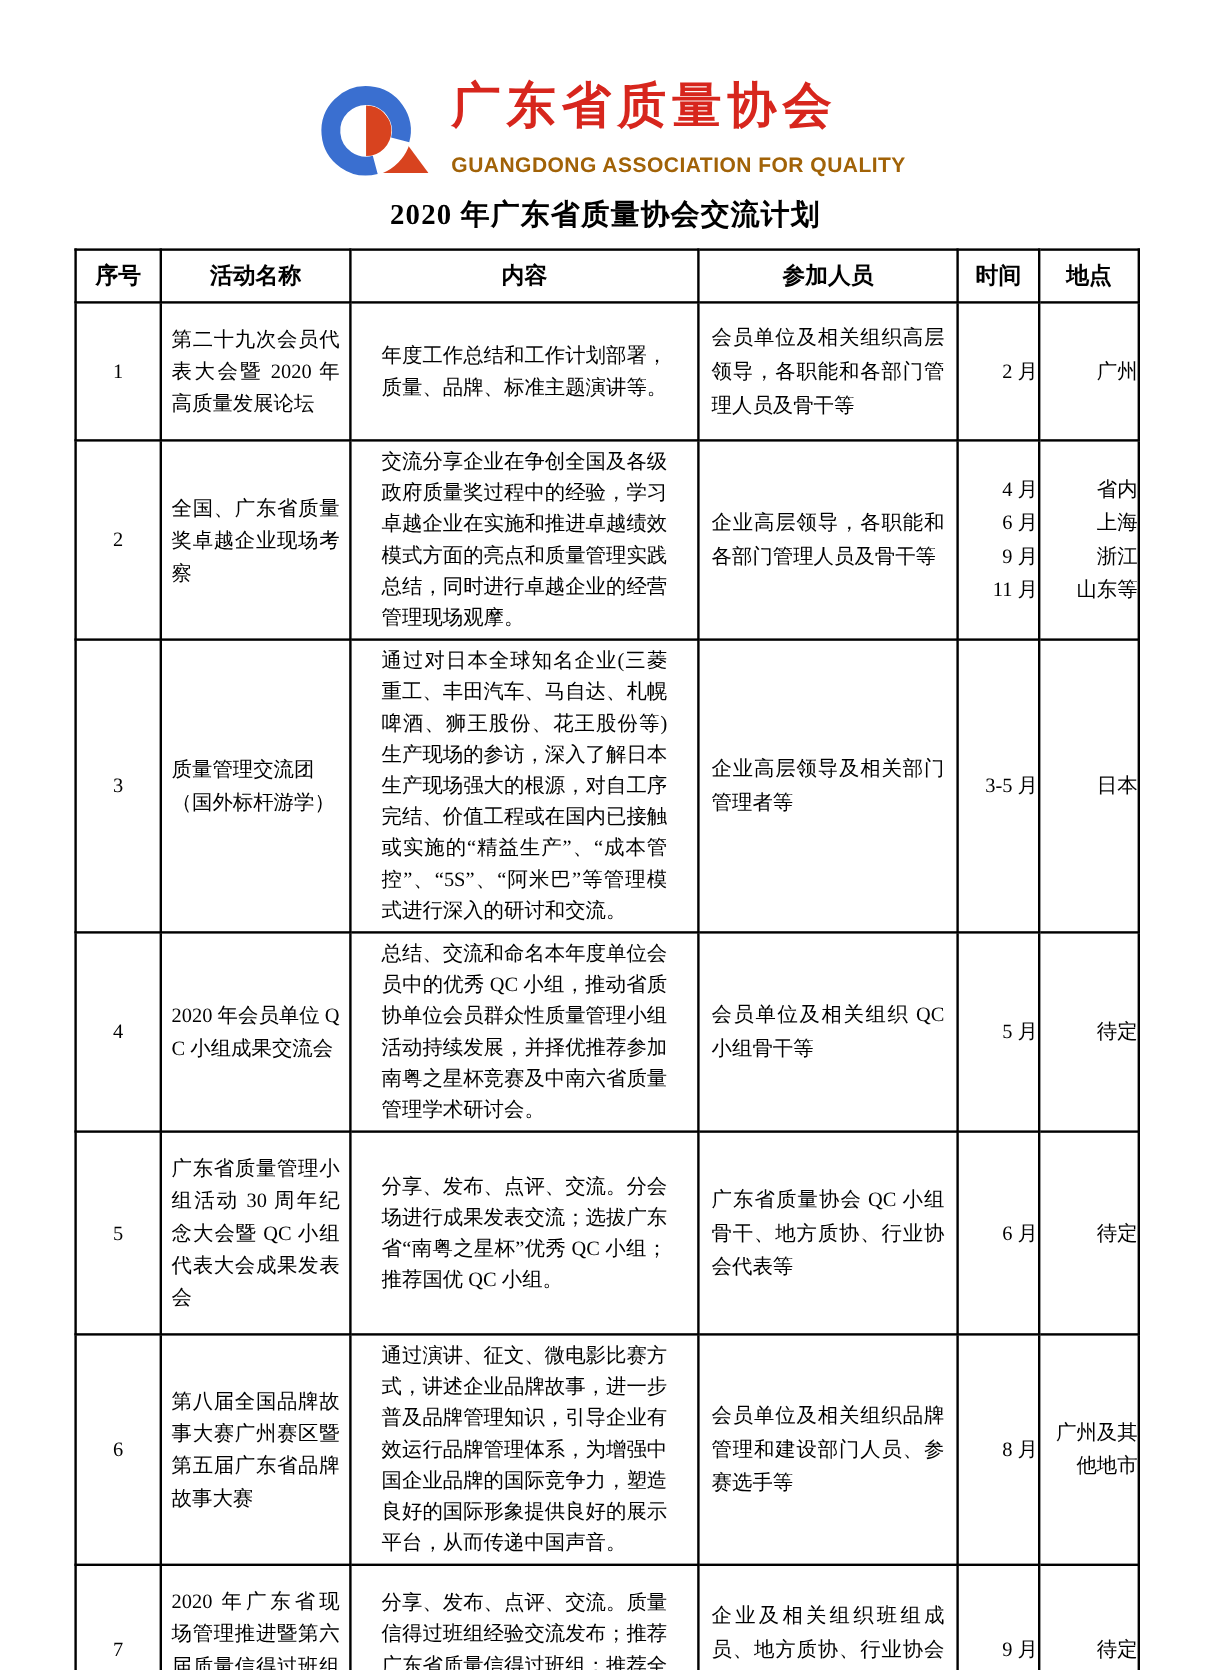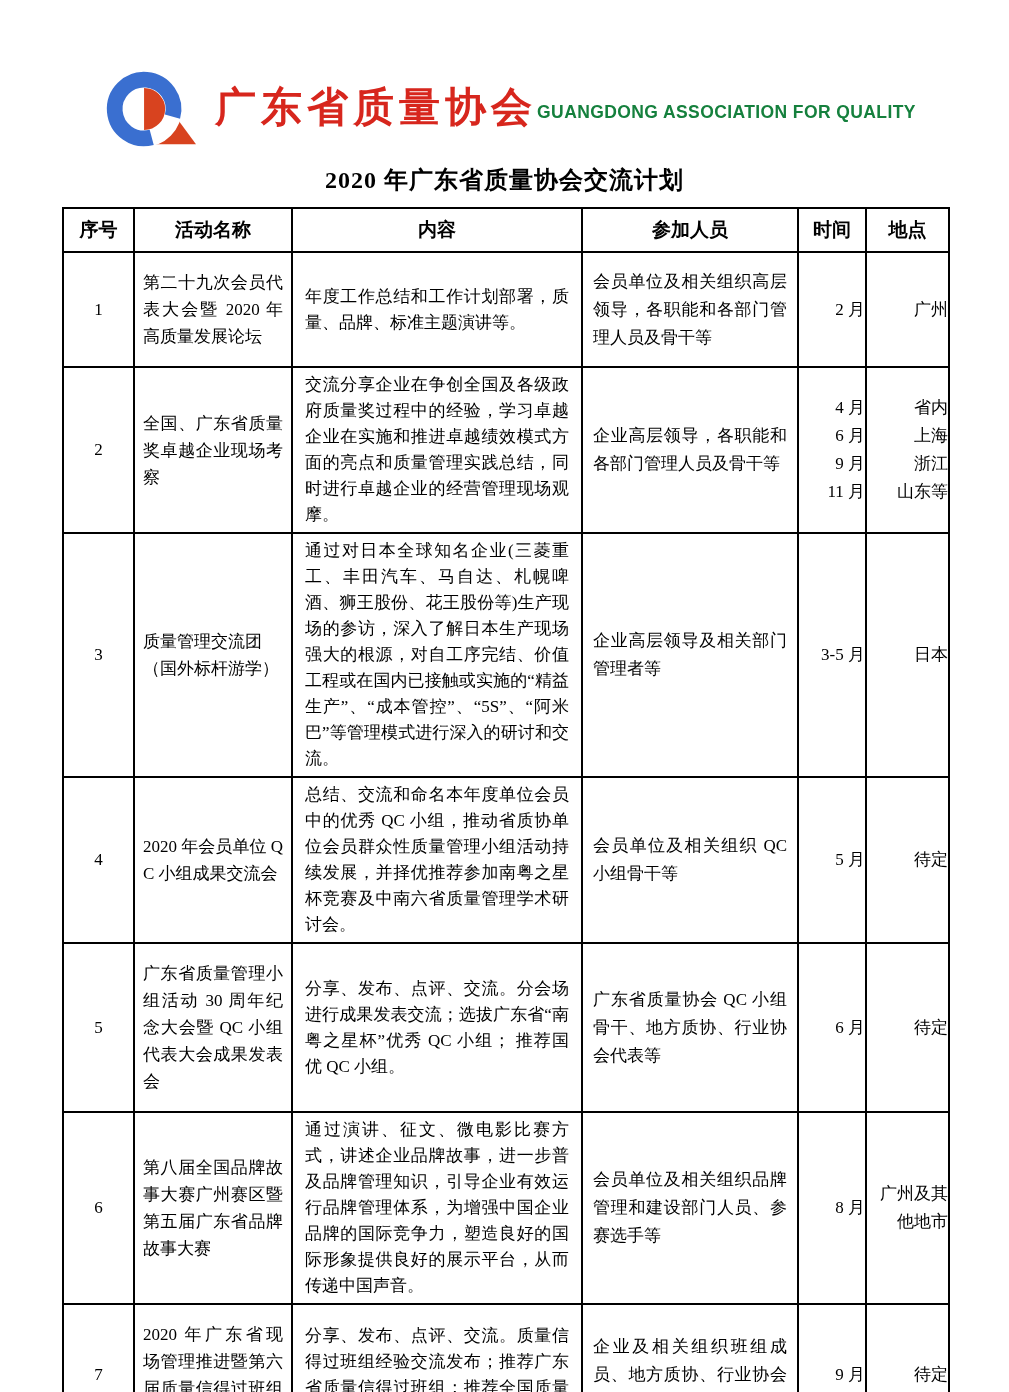--- a/index.html
+++ b/index.html
@@ -19,37 +19,37 @@
     position: absolute;
     top: 58px;
     left: 0;
     width: 100%;
     display: flex;
     justify-content: center;
     align-items: center;
     gap: 14px;
   }
   .logo-mark { width: 108px; height: 98px; flex: 0 0 auto; }
-  .logo-text { display: flex; flex-direction: row; }
+  .logo-text { display: flex; flex-direction: column; }
   .logo-cn {
     font-family: "Liberation Sans", "DejaVu Sans", sans-serif;
     font-weight: bold;
     font-size: 41px;
     line-height: 44px;
     letter-spacing: 5px;
     color: #d7261d;
     white-space: nowrap;
   }
   .logo-en {
     font-family: "Liberation Sans", "DejaVu Sans", sans-serif;
     font-weight: bold;
     font-size: 17.5px;
     line-height: 22px;
     letter-spacing: 0.4px;
-    color: #15803d;
+    color: #a16207;
     white-space: nowrap;
     margin-top: 16px;
   }
 
   
   .doc-title {
     position: absolute;
     top: 158px;
     left: 0;
     width: 100%;
@@ -94,21 +94,21 @@
 
   td.c-no { text-align: center; }
   td.c-name {
     text-align: justify;
     padding: 16px 8px;
     line-height: 27px;
     white-space: pre-line;
   }
   td.c-content {
     text-align: justify;
-    padding: 4px 12px;
+    padding: 4px 25px;
     line-height: 26px;
   }
   td.c-part {
     text-align: justify;
     padding: 4px 10px;
     line-height: 28px;
   }
   td.c-time, td.c-loc {
     text-align: right;
     line-height: 28px;

